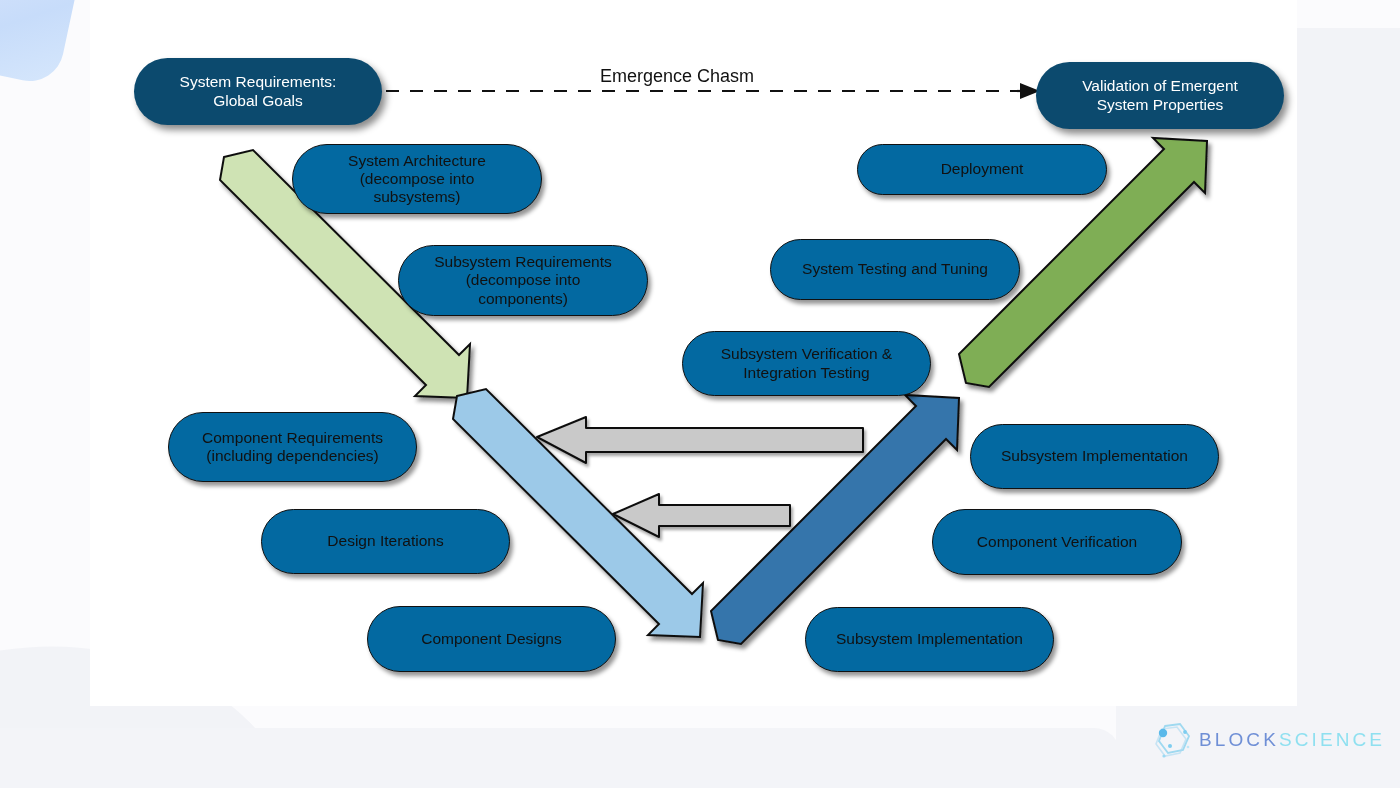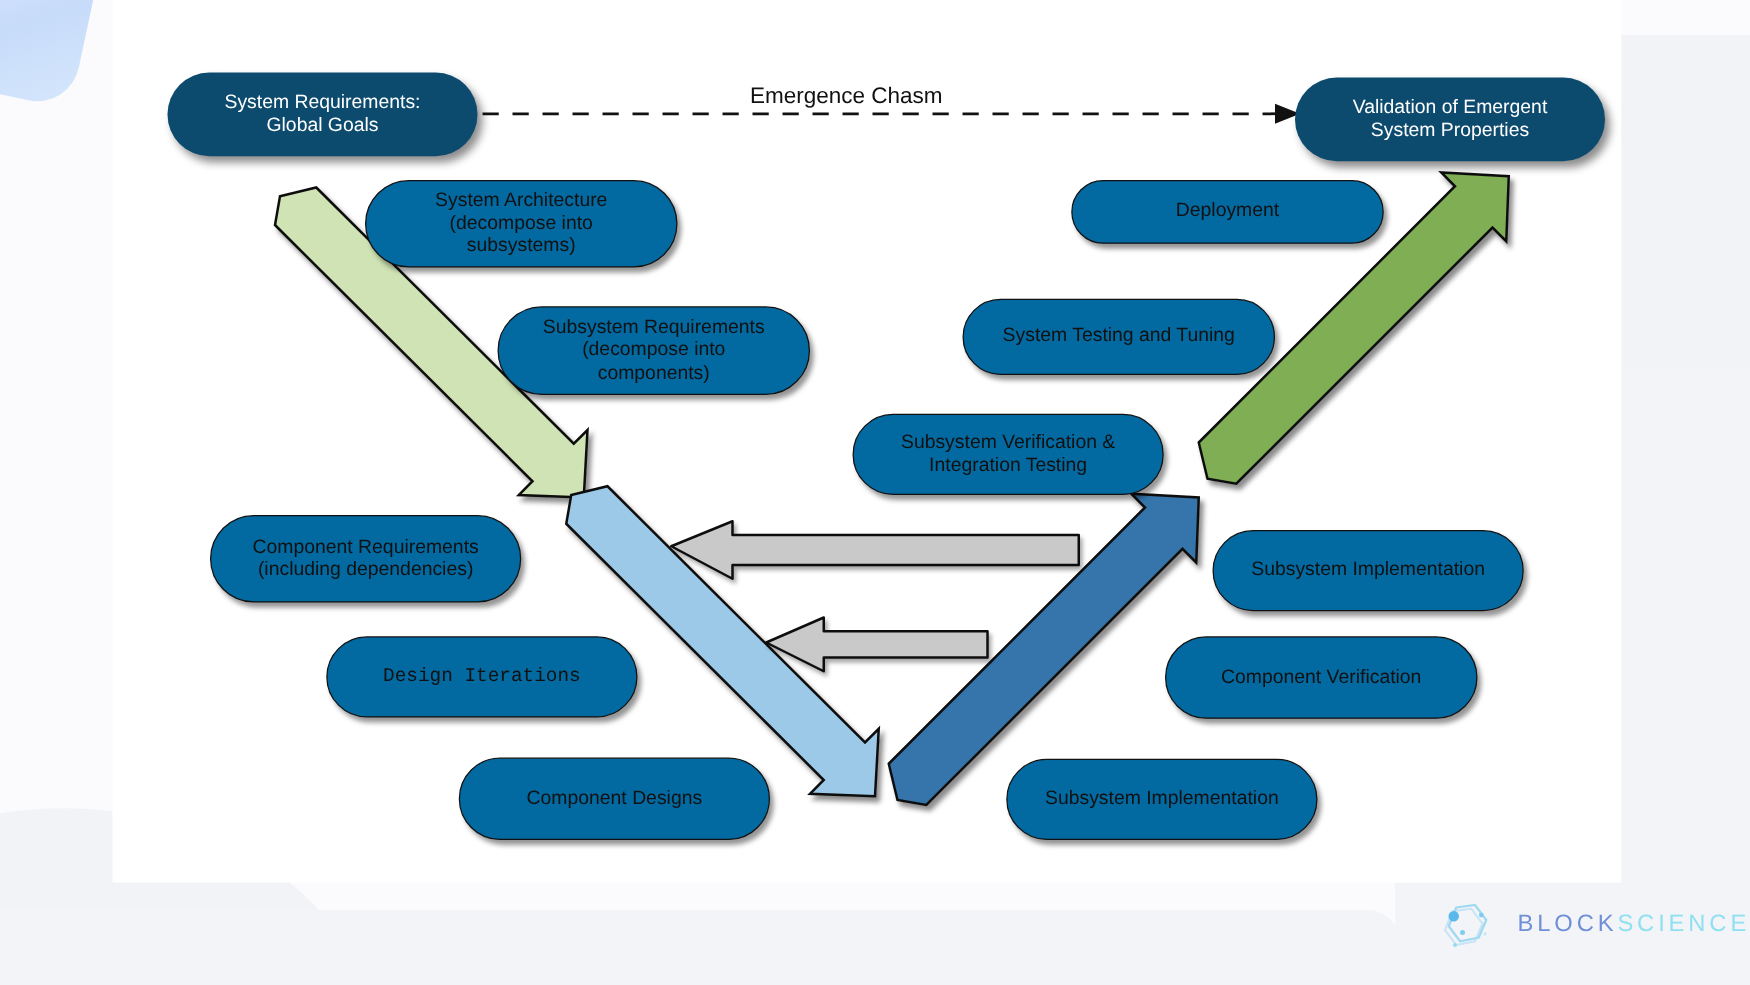--- a/index.html
+++ b/index.html
@@ -64,21 +64,21 @@
 
   
   #arrows{position:absolute;left:0;top:0;width:1400px;height:788px;}
 
   
   .chasm-label{
     position:absolute;font-size:18px;color:#111;white-space:nowrap;
   }
 
   
-  .logo{position:absolute;left:1152px;top:720px;display:flex;align-items:center;gap:20px;}
+  .logo{position:absolute;left:1152px;top:720px;display:flex;align-items:center;gap:5px;}
   .logo-text{font-size:19px;letter-spacing:3.1px;font-weight:400;white-space:nowrap;}
   .logo-block{color:#6f8fd6;}
   .logo-science{color:#8fe0f0;}
 </style>
 </head>
 <body>
 
 <div id="stage">
 
   <div class="bg-layer">
@@ -136,21 +136,21 @@
   <div class="pill dark" style="left:134px;top:58px;width:248px;height:67px;">System Requirements:<br>Global Goals</div>
 
   <div class="pill dark" style="left:1036px;top:62px;width:248px;height:67px;">Validation of Emergent<br>System Properties</div>
 
   <div class="pill" style="left:292px;top:144px;width:250px;height:70px;">System Architecture<br>(decompose into<br>subsystems)</div>
 
   <div class="pill" style="left:398px;top:245px;width:250px;height:71px;">Subsystem Requirements<br>(decompose into<br>components)</div>
 
   <div class="pill" style="left:168px;top:412px;width:249px;height:70px;">Component Requirements<br>(including dependencies)</div>
 
-  <div class="pill" style="left:261px;top:509px;width:249px;height:65px;font-family:Liberation Mono, monospace;">Design Iterations</div>
+  <div class="pill" style="left:261px;top:509px;width:249px;height:65px;">Design Iterations</div>
 
   <div class="pill" style="left:367px;top:606px;width:249px;height:66px;">Component Designs</div>
 
   <div class="pill" style="left:857px;top:144px;width:250px;height:51px;">Deployment</div>
 
   <div class="pill" style="left:770px;top:239px;width:250px;height:61px;">System Testing and Tuning</div>
 
   <div class="pill" style="left:682px;top:331px;width:249px;height:65px;">Subsystem Verification &amp;<br>Integration Testing</div>
 
   <div class="pill" style="left:970px;top:424px;width:249px;height:65px;">Subsystem Implementation</div>

